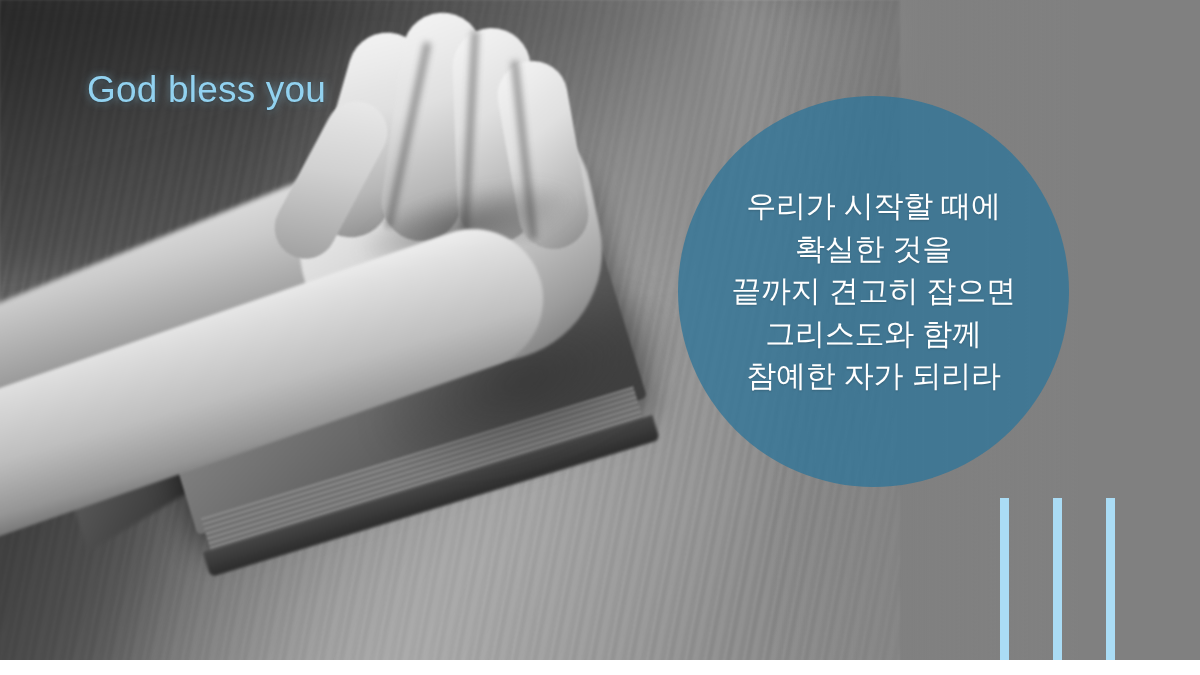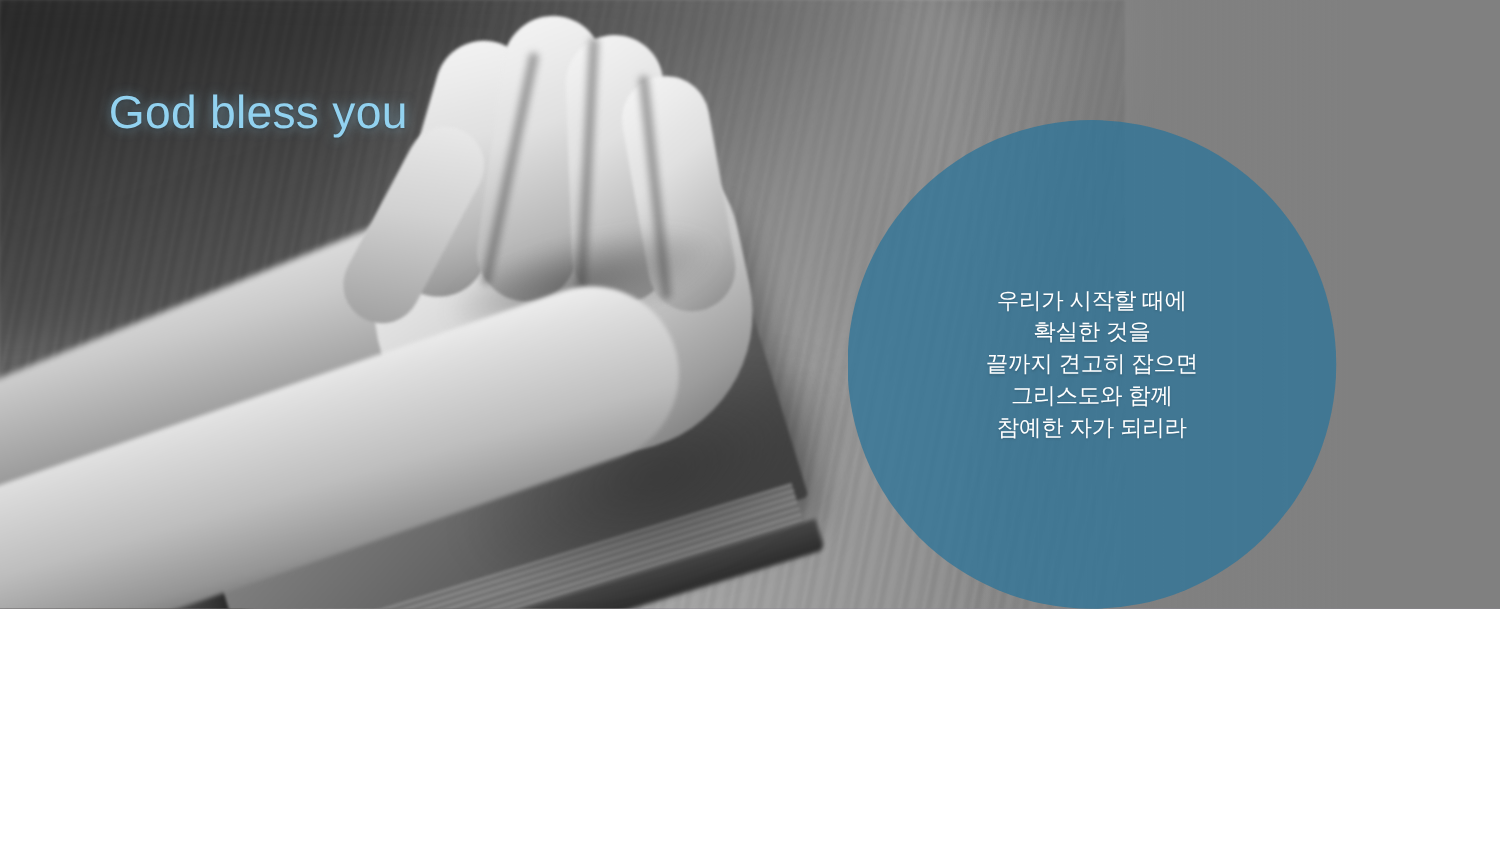--- a/index.html
+++ b/index.html
@@ -3,21 +3,21 @@
 <meta charset="utf-8">
 <style>
   html, body {
     margin: 0;
     padding: 0;
     background: #ffffff;
   }
   #slide {
     position: relative;
     width: 1200px;
-    height: 487px;
+    height: 660px;
     overflow: hidden;
     background: #6d28d9;
     font-family: "Liberation Sans", "DejaVu Sans", sans-serif;
   }
 
   
   .photo-layer {
     position: absolute;
     inset: 0;
     overflow: hidden;
@@ -214,21 +214,21 @@
     width: 391px;
     height: 391px;
     border-radius: 50%;
     background: rgba(48,116,152,0.78);
     display: flex;
     align-items: center;
     justify-content: center;
   }
   .circle-text {
     color: #ffffff;
-    font-size: 18px;
+    font-size: 30px;
     line-height: 1.42;
     text-align: center;
     font-weight: 500;
     letter-spacing: -0.2px;
     width: 350px;
     text-shadow: 0 1px 2px rgba(0,0,0,0.18);
     white-space: pre-line;
   }
 
   

